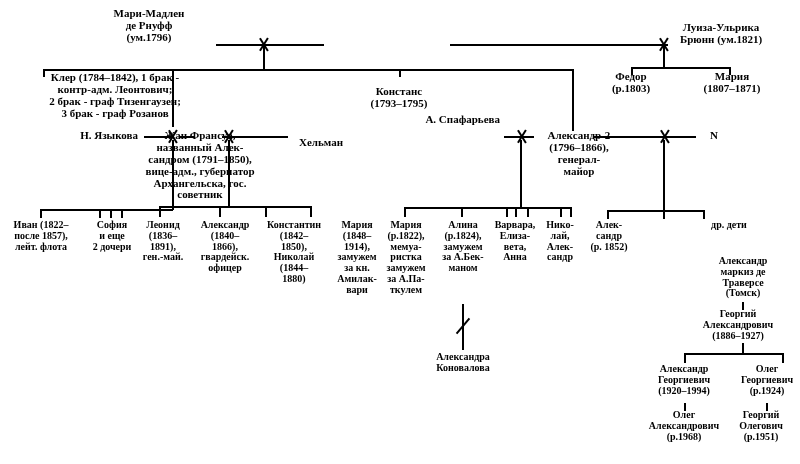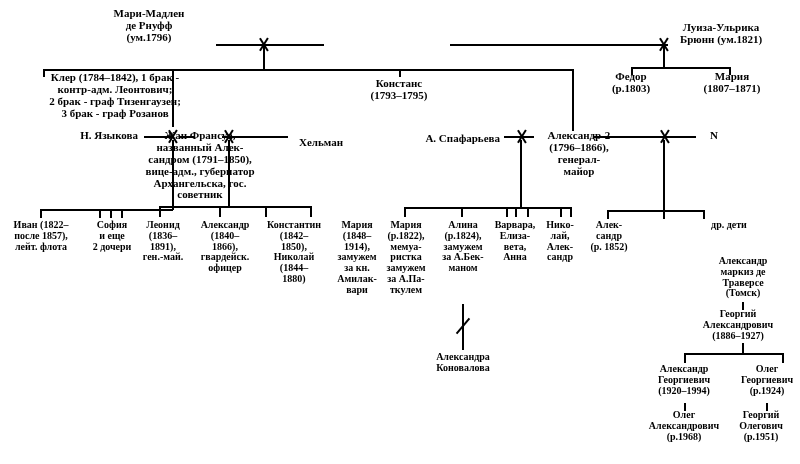--- a/index.html
+++ b/index.html
@@ -99,21 +99,21 @@
   <div class="vline vthick" style="left:663px; top:46px; height:22px;"></div>
   <div class="hline hthick" style="left:631px; top:67px; width:99px;"></div>
   <div class="vline vthick" style="left:631px; top:67px; height:8px;"></div>
   <div class="vline vthick" style="left:729px; top:67px; height:8px;"></div>
 
   <div class="node left" style="left:10px; top:72px; width:210px; text-align:center;">Клер (1784–1842), 1 брак -
 контр-адм. Леонтович;
 2 брак - граф Тизенгаузен;
 3 брак - граф Розанов</div>
 
-  <div class="node" style="left:346px; top:78px; width:106px;">Констанс
+  <div class="node" style="left:346px; top:86px; width:106px;">Констанс
 (1793–1795)</div>
 
   <div class="node" style="left:596px; top:71px; width:70px;">Федор
 (р.1803)</div>
 
   <div class="node" style="left:688px; top:71px; width:88px;">Мария
 (1807–1871)</div>
 
   <div class="node right" style="left:18px; top:130px; width:120px;">Н. Языкова</div>
 
@@ -125,21 +125,21 @@
 названный Алек-
 сандром (1791–1850),
 вице-адм., губернатор
 Архангельска, гос.
 советник</div>
 
   <div class="hline hthick" style="left:222px; top:136px; width:66px;"></div>
   <div class="xmark" style="left:221px; top:129px;"></div>
   <div class="node" style="left:286px; top:130px; width:70px;margin-top:7px;">Хельман</div>
 
-  <div class="node right" style="left:400px; top:133px; width:100px;">А. Спафарьева</div>
+  <div class="node right" style="left:400px; top:114px; width:100px;">А. Спафарьева</div>
 
   <div class="hline hthick" style="left:504px; top:136px; width:30px;"></div>
   <div class="xmark" style="left:514px; top:129px;"></div>
 
   <div class="node" style="left:528px; top:130px; width:102px;">Александр-2
 (1796–1866),
 генерал-
 майор</div>
 
   <div class="hline hthick" style="left:594px; top:136px; width:102px;"></div>

